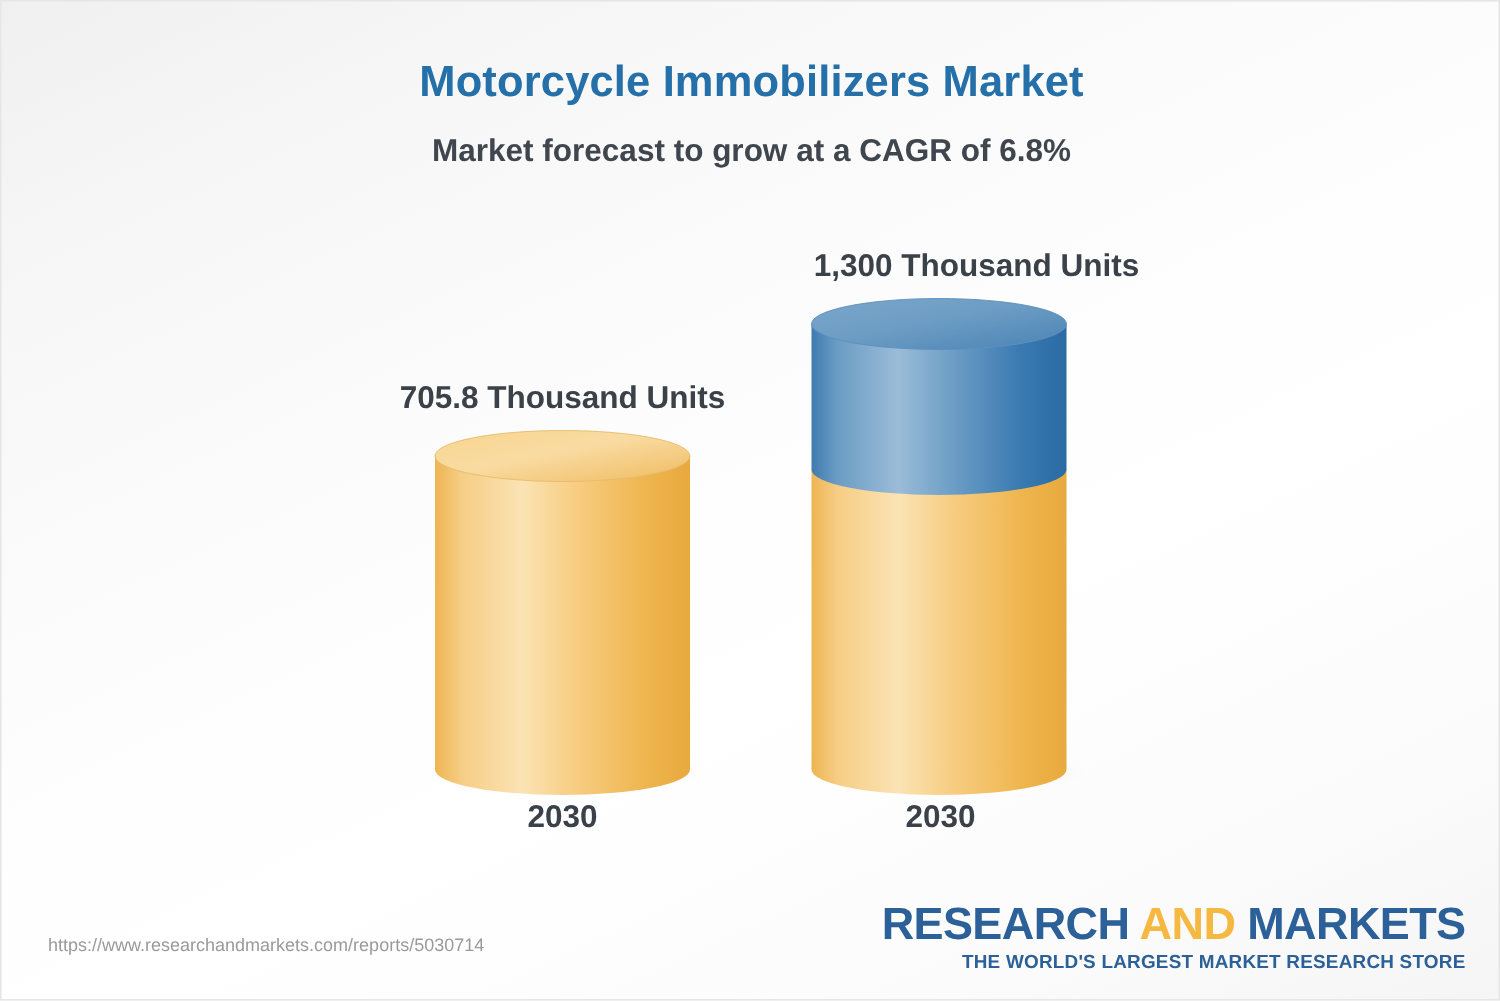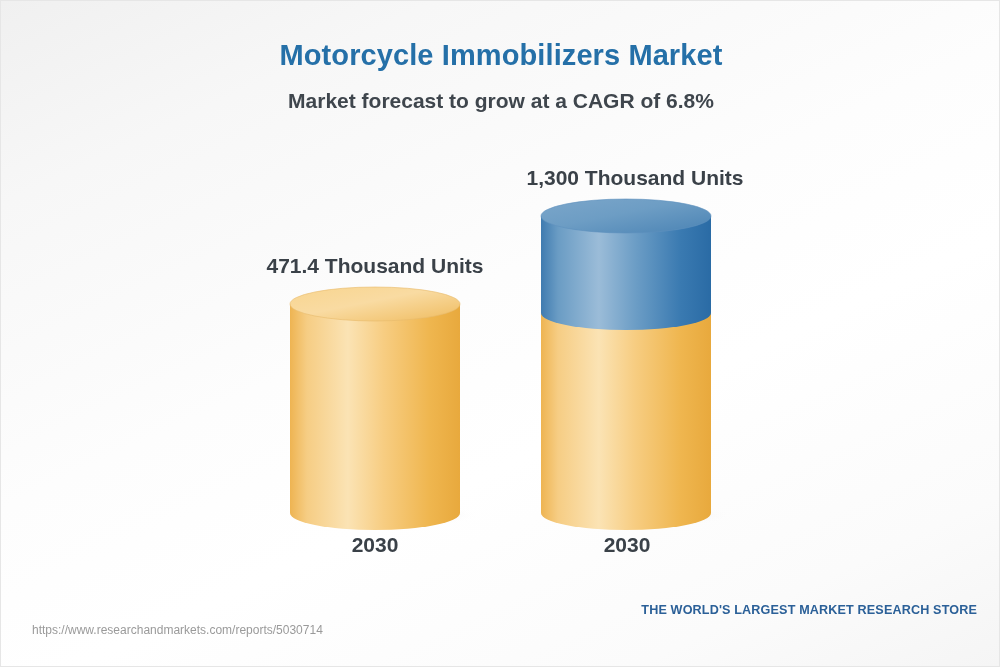--- a/index.html
+++ b/index.html
@@ -57,21 +57,21 @@
 
   .value-label {
     position: absolute;
     font-size: 21px;
     font-weight: bold;
     color: #3a4148;
     white-space: nowrap;
     text-align: center;
   }
   .value-label-0 { left: 184px; top: 253px; width: 380px; }
-  .value-label-1 { left: 444px; top: 165px; width: 380px; }
+  .value-label-1 { left: 460px; top: 165px; width: 380px; }
 
   .cat-label {
     position: absolute;
     font-size: 21px;
     font-weight: bold;
     color: #3a4148;
     text-align: center;
     white-space: nowrap;
   }
   .cat-label-0 { left: 284px; top: 532px; width: 180px; }
@@ -199,26 +199,27 @@
         <g clip-path="url(#clipYellow2)">
           <path d="M 9,110 L 9,318 A 85,17 0 0 0 179,318 L 179,110 Z" fill="url(#yellowBody2)"></path>
         </g>
 
         <path d="M 9,21 L 9,118 A 85,17 0 0 0 179,118 L 179,21 Z" fill="url(#blueBody2)"></path>
 
         <ellipse cx="94" cy="21" rx="85" ry="17" fill="url(#blueTop2)" stroke="#5e90bd" stroke-width="0.6"></ellipse>
       </svg>
     </div>
 
-    <div class="value-label value-label-0">471.4 Thousand Units</div>
+    <div class="value-label value-label-0">705.8 Thousand Units</div>
     <div class="value-label value-label-1">1,300 Thousand Units</div>
 
     <div class="cat-label cat-label-0">2030</div>
     <div class="cat-label cat-label-1">2030</div>
   </div>
 
   <div class="footer-url">https://www.researchandmarkets.com/reports/5030714</div>
 
   <div class="logo">
+    <div class="logo-main"><span>RESEARCH</span><span class="logo-and"> AND </span><span>MARKETS</span></div>
     <div class="logo-sub">THE WORLD'S LARGEST MARKET RESEARCH STORE</div>
   </div>
 
 </div>
 
 </body></html>

